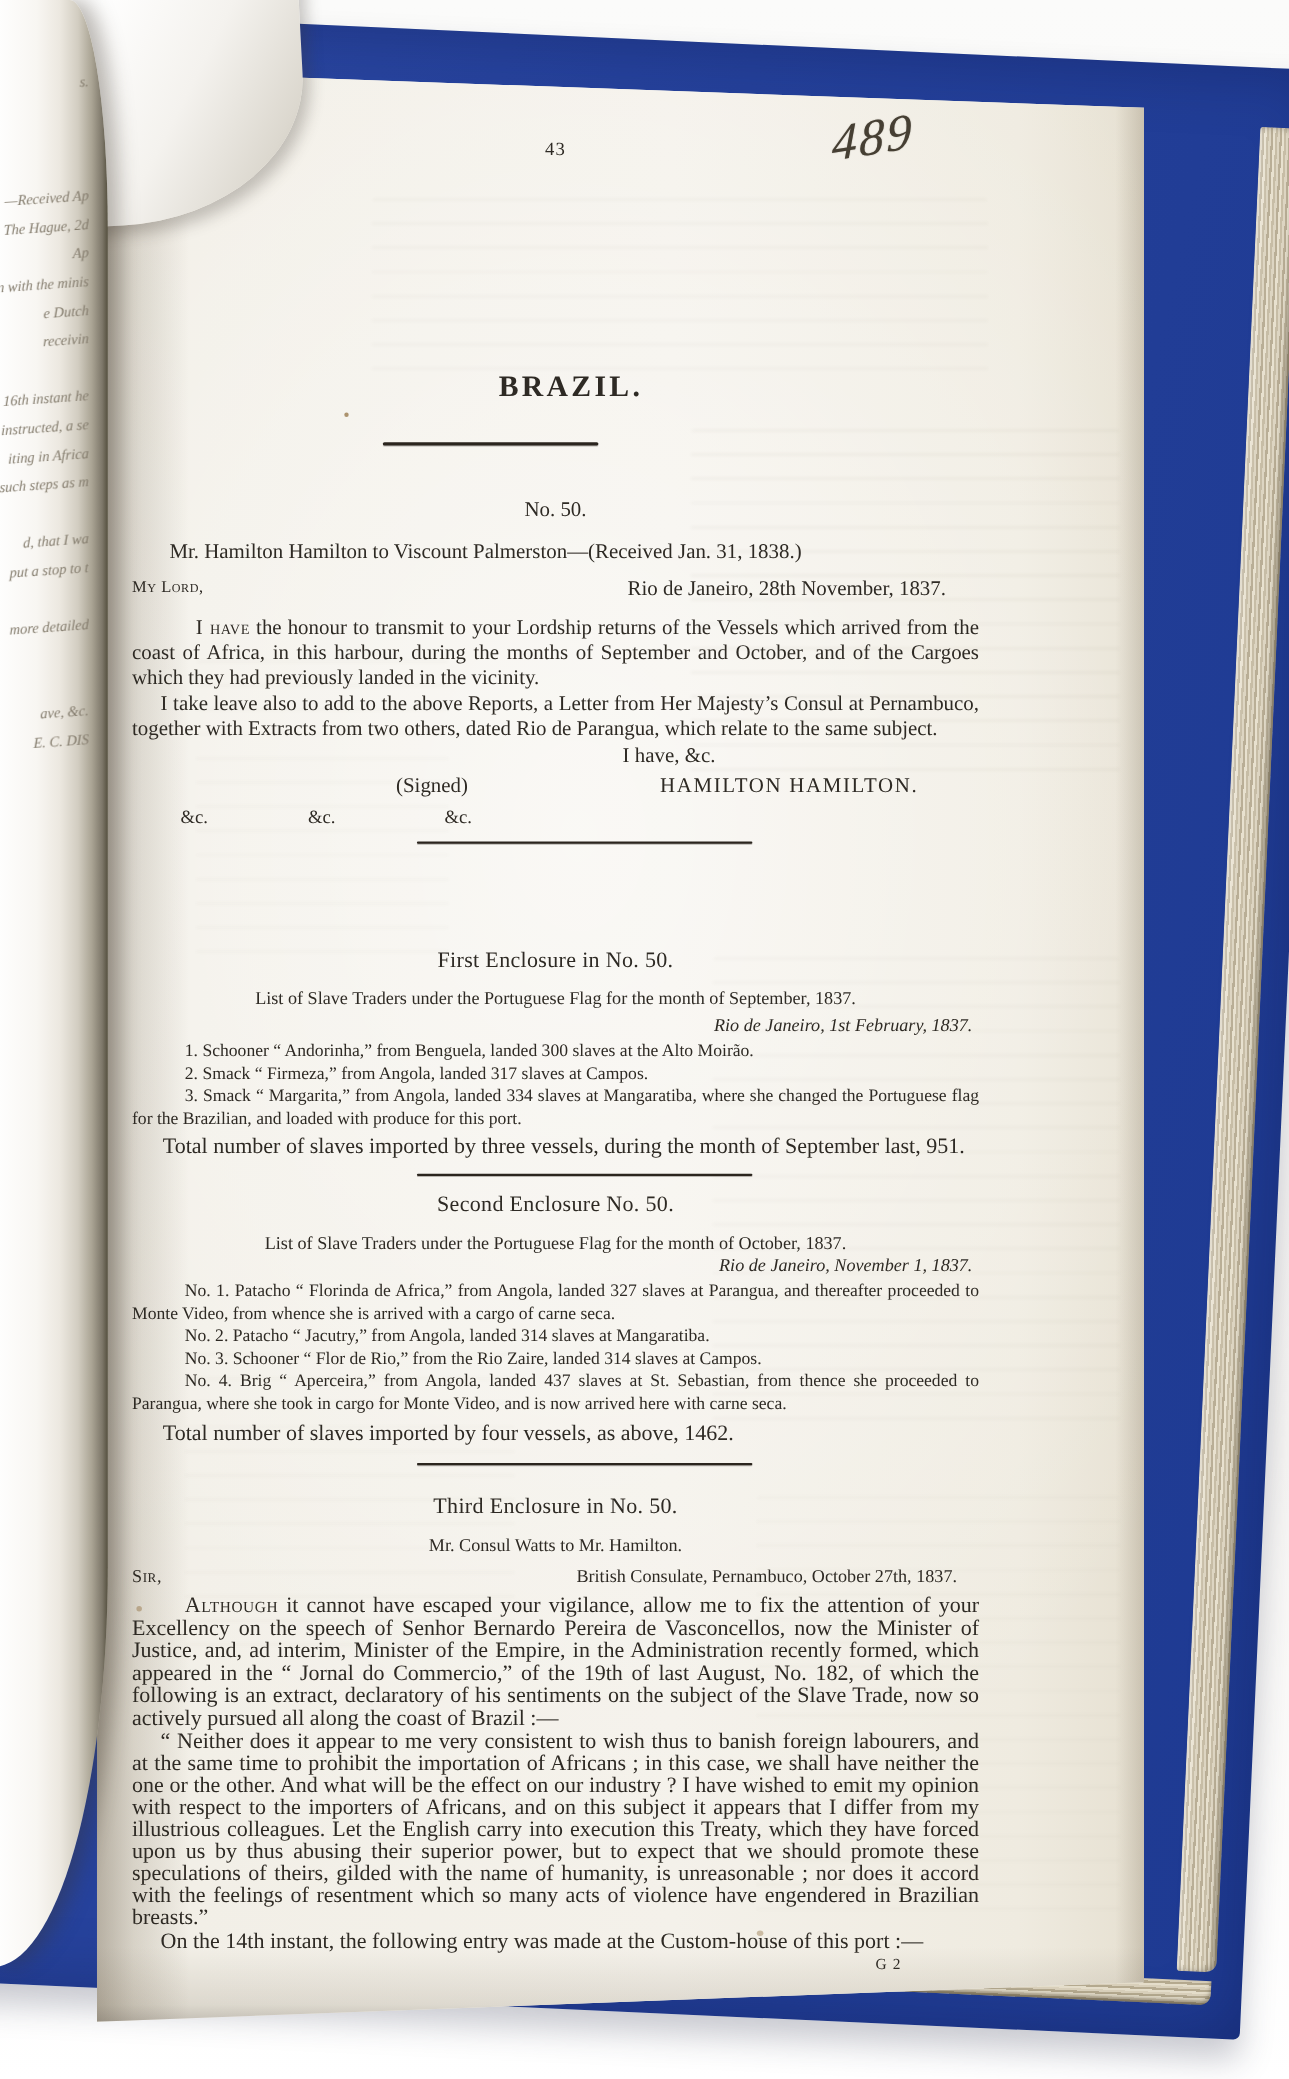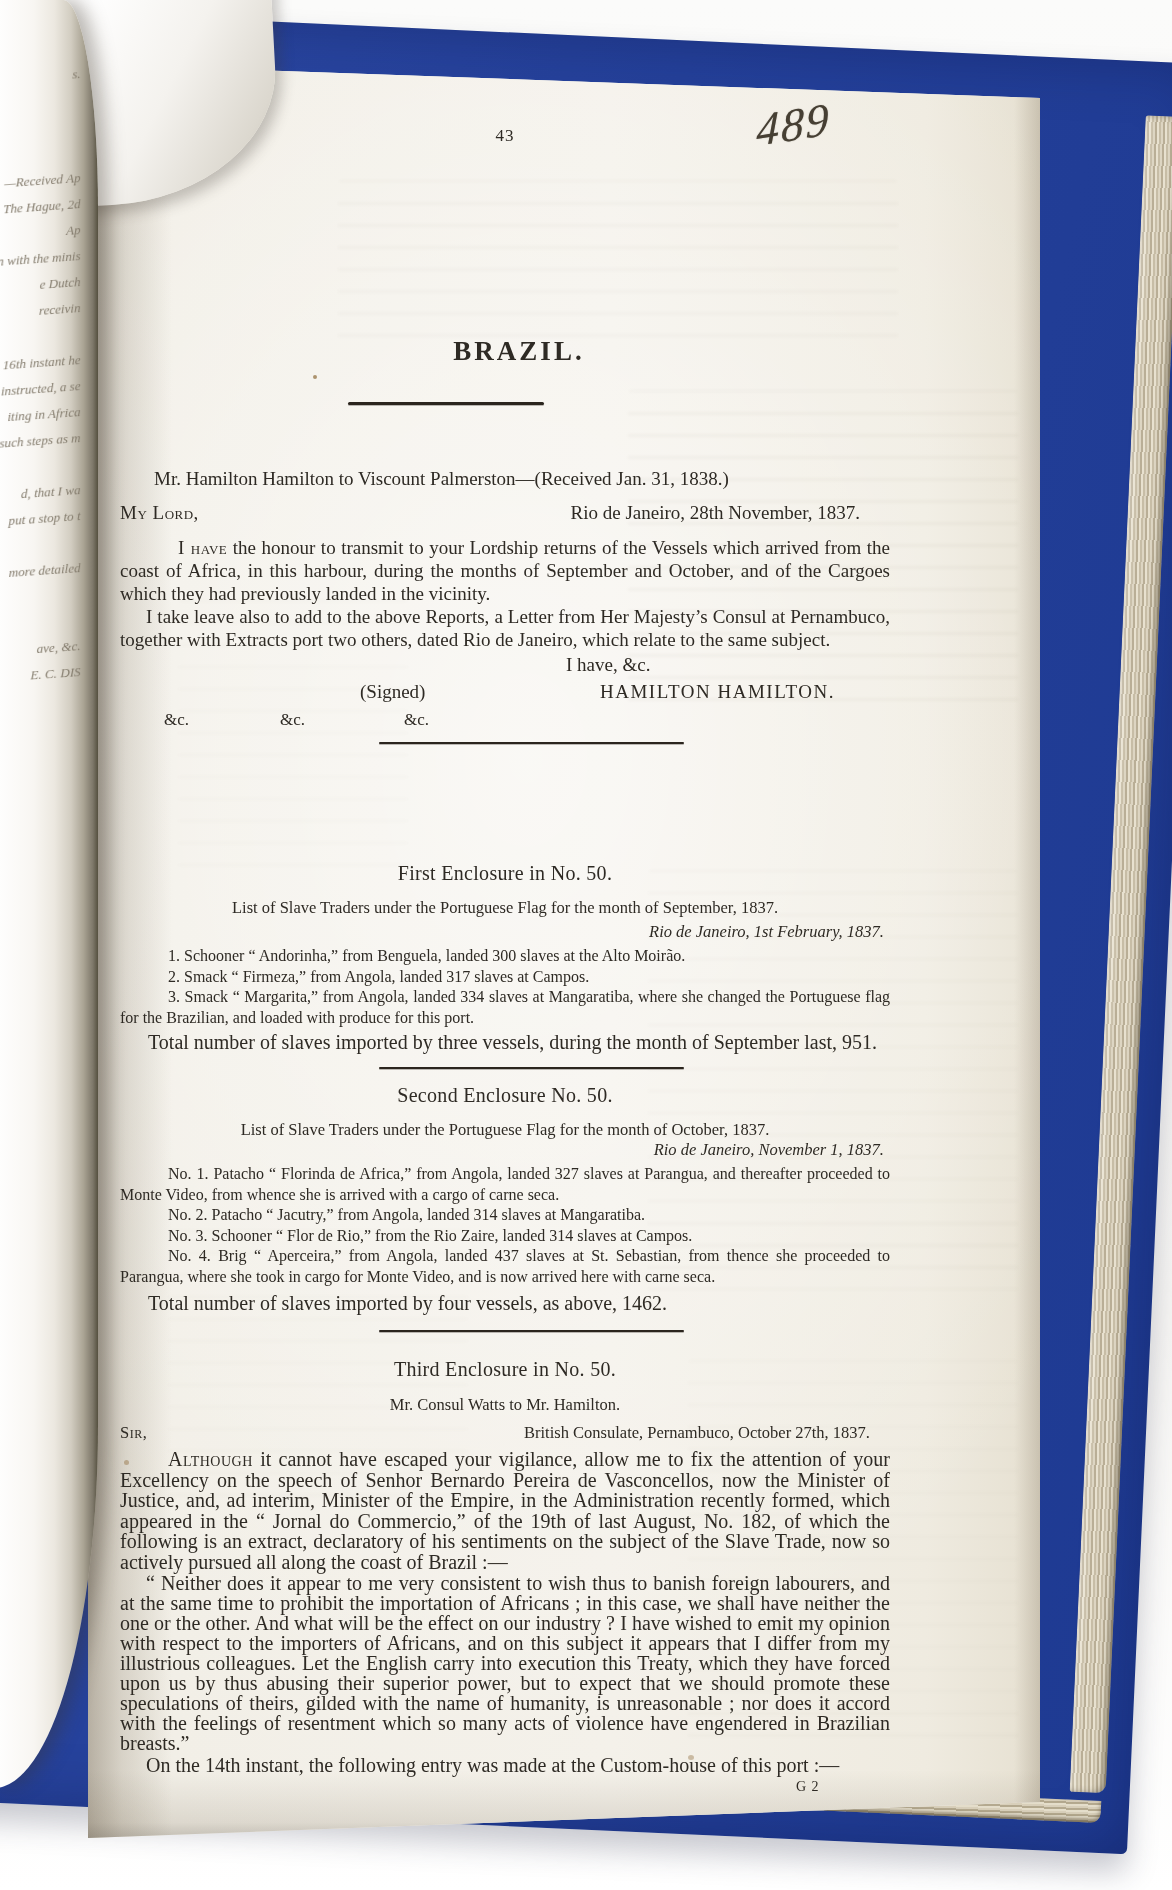--- a/index.html
+++ b/index.html
@@ -135,27 +135,28 @@
     <div class="speck" style="left:600px;top:1715px;width:6px;height:5px;opacity:.45;"></div>
 
     <div class="content">
 
       <div class="abs c pageno" style="top:86px;width:100%;">43</div>
       <div class="abs folio" style="top:58px;left:636px;">489</div>
       <div class="abs c title" style="top:296px;width:100%;padding-left:14px;">BRAZIL.</div>
       <div class="abs rule" style="top:362px;left:228px;width:196px;"></div>
 
       <div class="abs" style="top:412px;width:770px;">
+        <div class="c body-lg" style="text-align:center;">No. 50.</div>
         <div class="it body-lg" style="margin-top:15px;padding-left:34px;text-align:left;">Mr. Hamilton Hamilton to Viscount Palmerston—(Received Jan. 31, 1838.)</div>
         <div class="row" style="margin-top:12px;height:24px;">
-          <span class="sc" style="font-size:19px;">My Lord,</span>
+          <span class="sc" style="font-size:15px;">My Lord,</span>
           <span class="abs it" style="right:30px;top:0;font-size:19px;">Rio de Janeiro, 28th November, 1837.</span>
         </div>
         <div class="body-lg" style="margin-top:10px;"><span style="display:inline-block;width:58px;"></span><span class="sc">I have</span><span> the honour to transmit to your Lordship returns of the Vessels which arrived from the coast of Africa, in this harbour, during the months of September and October, and of the Cargoes which they had previously landed in the vicinity.</span></div>
-        <div class="body-lg" style="text-indent:26px;">I take leave also to add to the above Reports, a Letter from Her Majesty’s Consul at Pernambuco, together with Extracts port two others, dated Rio de Janeiro, which relate to the same subject.</div>
+        <div class="body-lg" style="text-indent:26px;">I take leave also to add to the above Reports, a Letter from Her Majesty’s Consul at Pernambuco, together with Extracts from two others, dated Rio de Parangua, which relate to the same subject.</div>
         <div class="row" style="margin-top:3px;height:23px;">
           <span class="abs" style="left:446px;font-size:19px;">I have, &amp;c.</span>
         </div>
         <div class="row" style="margin-top:4px;height:24px;">
           <span class="abs" style="left:240px;font-size:19px;">(Signed)</span>
           <span class="abs signature" style="left:480px;font-size:19px;">HAMILTON HAMILTON.</span>
         </div>
         <div class="row" style="margin-top:5px;height:20px;font-size:17px;">
           <span class="abs" style="left:44px;">&amp;c.</span>
           <span class="abs" style="left:160px;">&amp;c.</span>

